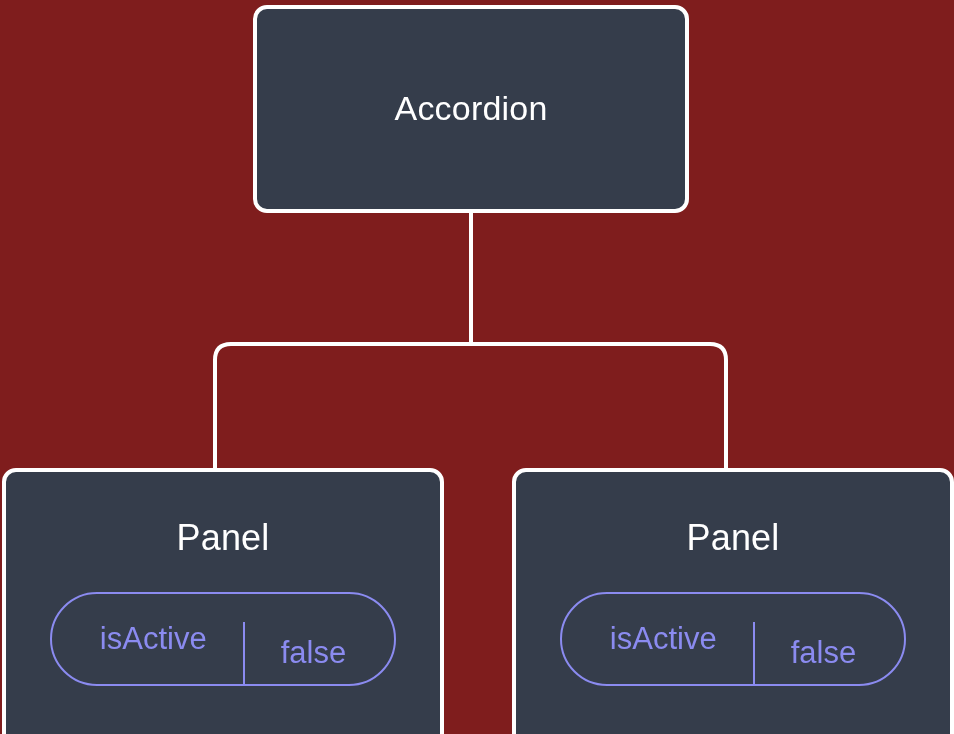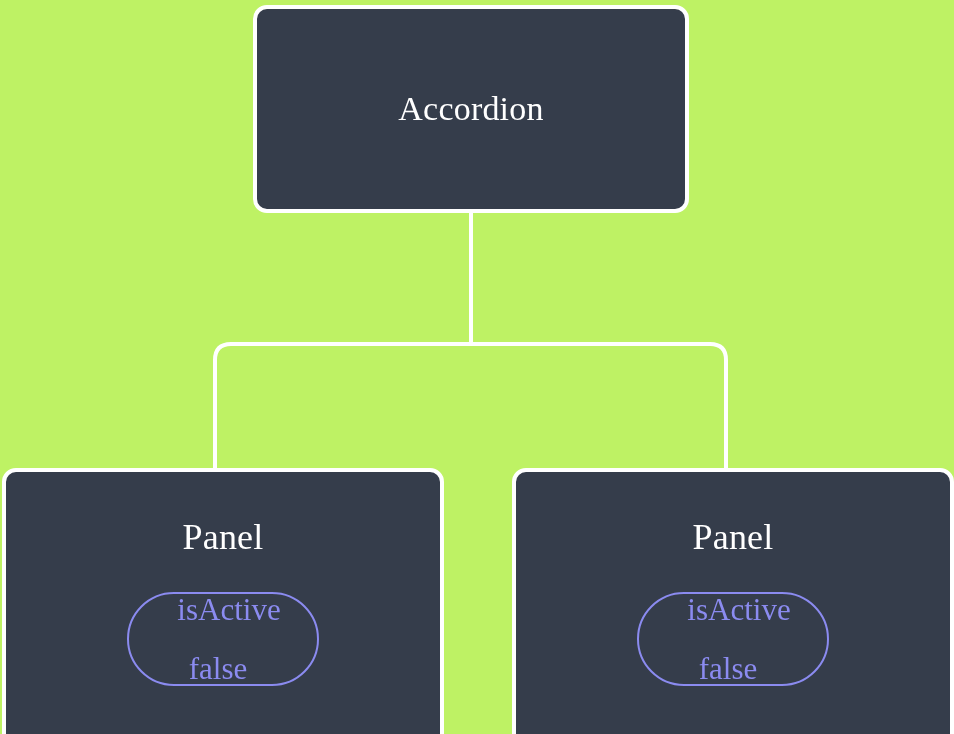--- a/index.html
+++ b/index.html
@@ -13,22 +13,21 @@
     overflow: hidden;
     background: #4c646d;
     font-family: "Liberation Sans", sans-serif;
     -webkit-font-smoothing: antialiased;
   }
 
   #canvas {
     position: relative;
     width: 954px;
     height: 734px;
-    background: #bef264;
-    font-family: Liberation Serif, serif;
+    background: #7f1d1d;
   }
 
   
   #edges {
     position: absolute;
     left: 0;
     top: 0;
     width: 954px;
     height: 734px;
     z-index: 1;
@@ -84,21 +83,20 @@
   
   .prop-pill {
     margin-top: 34px;
     display: flex;
     align-items: stretch;
     height: 90px;
     border: 2px solid #8b8bf0;
     border-radius: 999px;
     background: transparent;
     overflow: hidden;
-    flex-direction: column;
   }
 
   .prop-key,
   .prop-value {
     display: flex;
     align-items: center;
     justify-content: center;
     color: #8b8bf0;
     font-size: 31px;
     line-height: 1;

